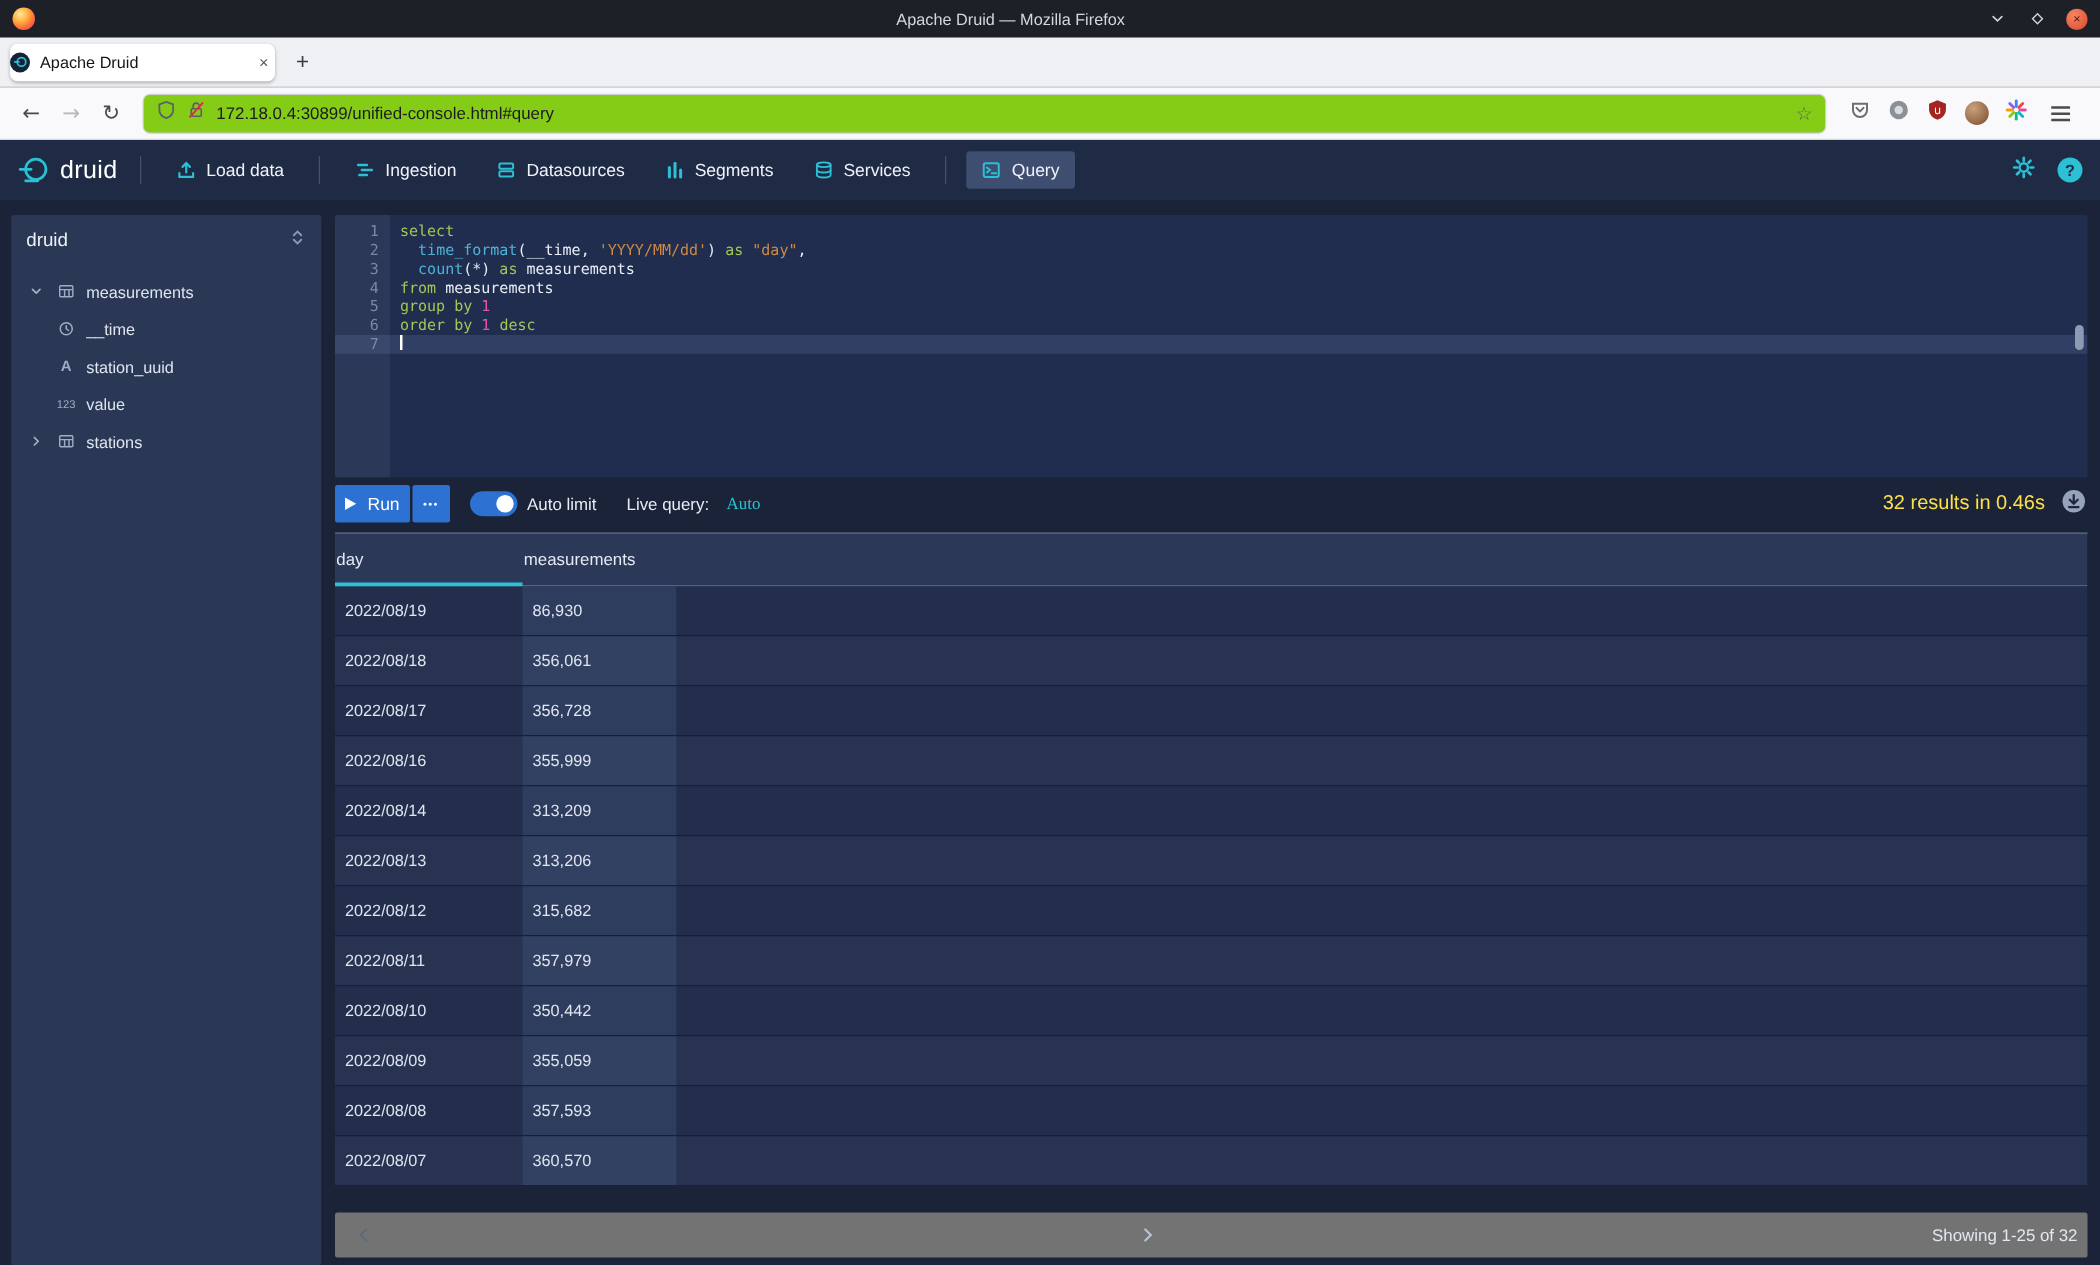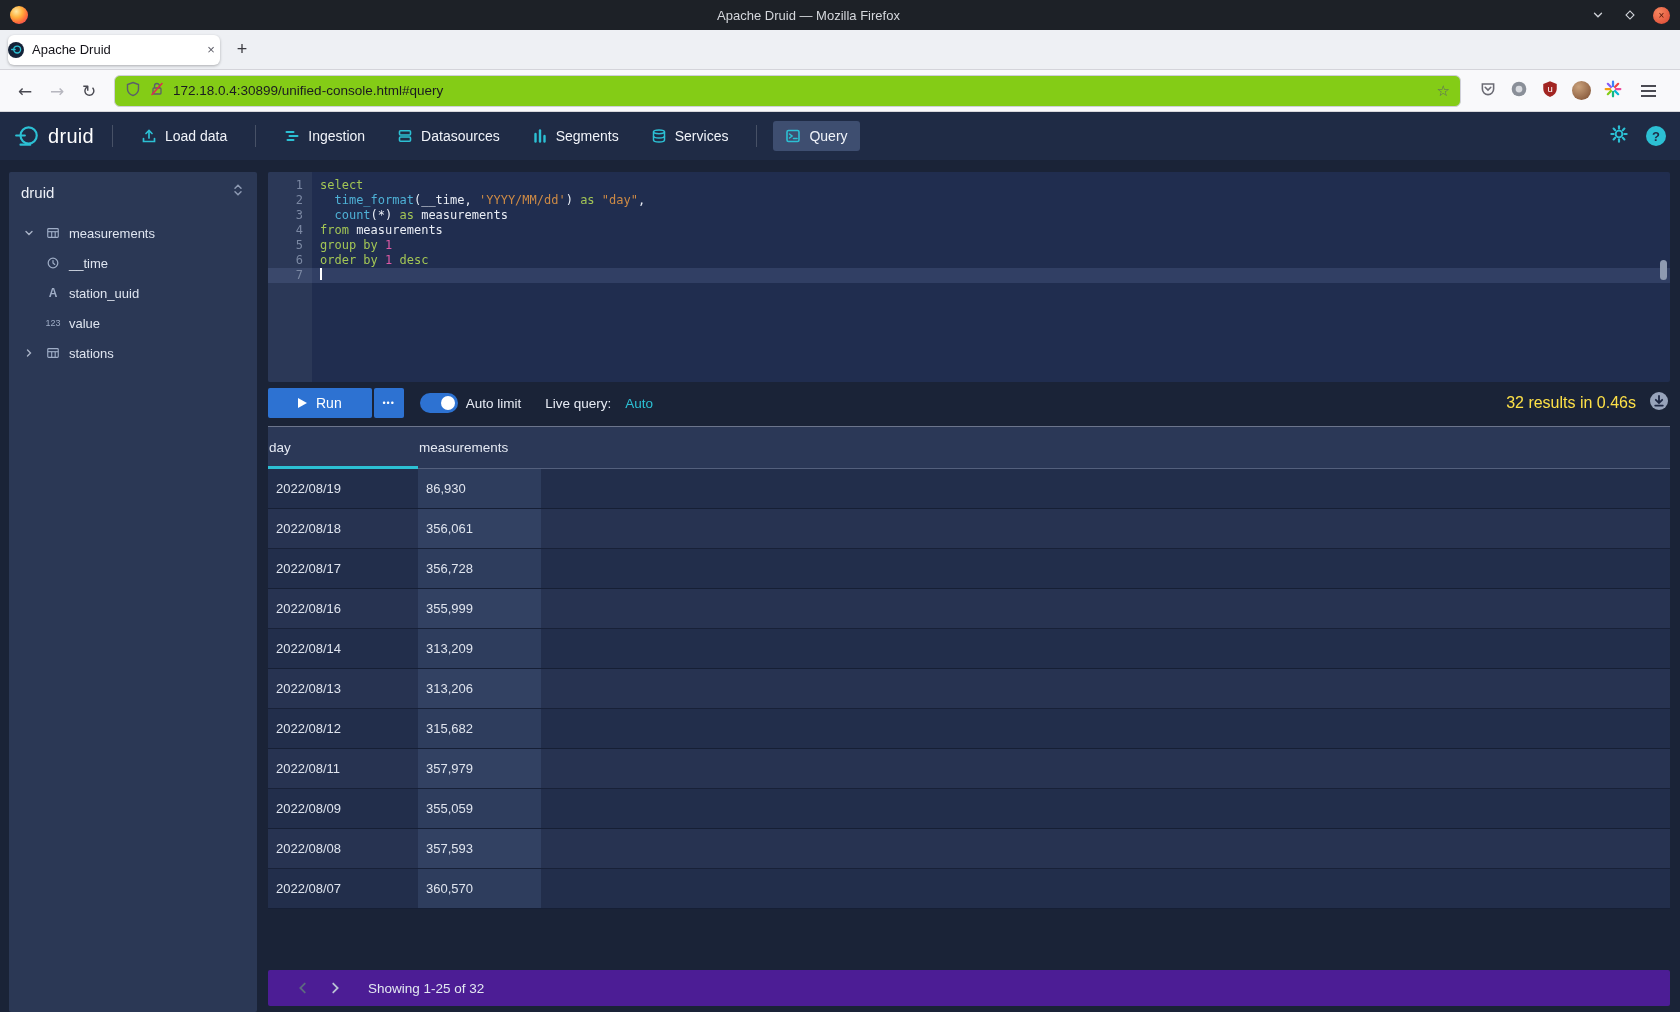--- a/index.html
+++ b/index.html
@@ -96,33 +96,33 @@
   .tk-str { color:#cd8a45; } .tk-num { color:#dd59a5; } .tk-pl { color:#e9edf5; }
   .active-line { position:absolute; left:0; right:0; top:96px; height:15px;
     background:rgba(125,150,200,.18); z-index:1; }
   .caret { display:inline-block; width:1.5px; height:12px; background:#ffffff; }
   .scroll-thumb { position:absolute; right:3px; top:88px; width:7px; height:20px;
     border-radius:4px; background:#8e9ab1; z-index:3; }
 
   
   .runbar { height:34px; margin-top:4px; display:flex; align-items:center; gap:8px; flex:0 0 auto; }
   .btn-run { height:30px; background:#2d72d2; border-radius:2px; display:flex; align-items:center;
-    gap:9px; padding:0 30px; color:#fff; font-size:14px; }
+    gap:9px; padding:0 8px; color:#fff; font-size:14px; }
   .play { width:0; height:0; border-left:9px solid #fff; border-top:5px solid transparent;
     border-bottom:5px solid transparent; }
   .btn-more { height:30px; width:30px; background:#2d72d2; border-radius:2px; color:#fff;
     display:flex; align-items:center; justify-content:center; font-size:9px; letter-spacing:1px;
     margin-left:-6px; }
   .switch { width:38px; height:20px; border-radius:10px; background:#2d72d2; position:relative;
     margin-left:8px; }
   .knob { position:absolute; right:3px; top:3px; width:14px; height:14px; border-radius:50%;
     background:#fff; }
   .lbl { font-size:13.5px; color:#e8ecf5; }
   .live { margin-left:16px; }
-  .auto-link { color:#2cc0d4; font-size:13.5px; margin-left:6px; }
+  .auto-link { color:#2cc0d4; font-size:13.5px; margin-left:6px;font-family:Liberation Serif, serif; }
   .spacer { flex:1; }
   .results-info { font-size:16px; color:#fde047; margin-right:4px;margin-left:20px; }
 
   
   .grid { flex:1; margin-top:6px; overflow:hidden; position:relative; min-height:0;
     border-top:1px solid rgba(190,200,225,.5); }
   .ghead { height:42px; background:#2b3857; display:flex;
     border-bottom:1px solid rgba(190,200,225,.28); position:relative; }
   .gh { display:flex; align-items:center; padding-left:1px; font-size:13.5px; color:#e4e9f3;
     position:relative; }
@@ -132,22 +132,22 @@
     background:#2cc0d4; }
   .trow { height:40px; display:flex; border-bottom:1px solid rgba(10,16,32,.5); }
   .gbody .trow:nth-child(odd) { background:#222e4b; }
   .gbody .trow:nth-child(even) { background:#273351; }
   .td { display:flex; align-items:center; padding-left:8px; font-size:13px; color:#dfe4ee; }
   .td.c-day { width:150px; }
   .td.c-meas { width:123px; background:rgba(130,160,220,.13); }
   .td.rest { flex:1; padding-left:0; }
 
   
-  .gfoot { height:36px; margin:4px 0 6px; background:#4c1d95; border-radius:2px;
-    display:flex; align-items:center; padding:0 20px; gap:2px; flex:0 0 auto; }
+  .gfoot { height:36px; margin:4px 0 6px; background:#737373; border-radius:2px;
+    display:flex; align-items:center; padding:0 8px; gap:2px; flex:0 0 auto;justify-content:space-between; }
   .pg-btn { width:30px; height:30px; display:flex; align-items:center; justify-content:center; }
   .pg-text { margin-left:16px; font-size:13.5px; color:#e2e7f1; }
 </style>
 </head>
 <body>
 
 <div class="titlebar">
   <span class="ff-logo"></span>
   <span class="tb-title">Apache Druid — Mozilla Firefox</span>
   <span class="win-controls">
@@ -474,20 +474,25 @@
             <span class="td c-day">2022/08/12</span>
             <span class="td c-meas">315,682</span>
             <span class="td rest"></span>
           </div>
         <div class="trow">
             <span class="td c-day">2022/08/11</span>
             <span class="td c-meas">357,979</span>
             <span class="td rest"></span>
           </div>
         <div class="trow">
+            <span class="td c-day">2022/08/10</span>
+            <span class="td c-meas">350,442</span>
+            <span class="td rest"></span>
+          </div>
+        <div class="trow">
             <span class="td c-day">2022/08/09</span>
             <span class="td c-meas">355,059</span>
             <span class="td rest"></span>
           </div>
         <div class="trow">
             <span class="td c-day">2022/08/08</span>
             <span class="td c-meas">357,593</span>
             <span class="td rest"></span>
           </div>
         <div class="trow">

